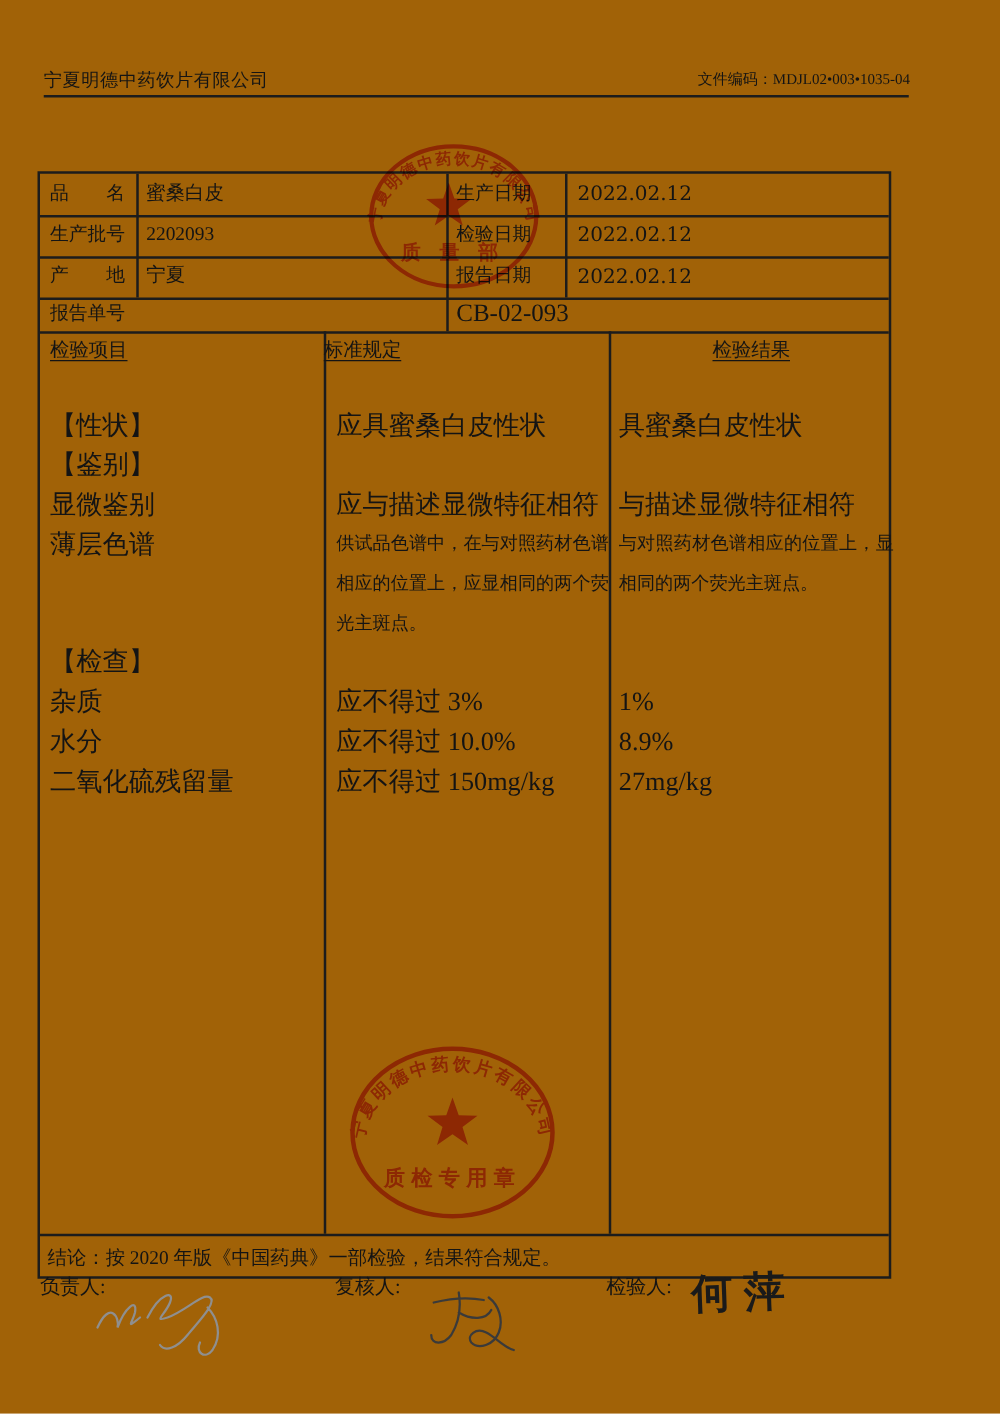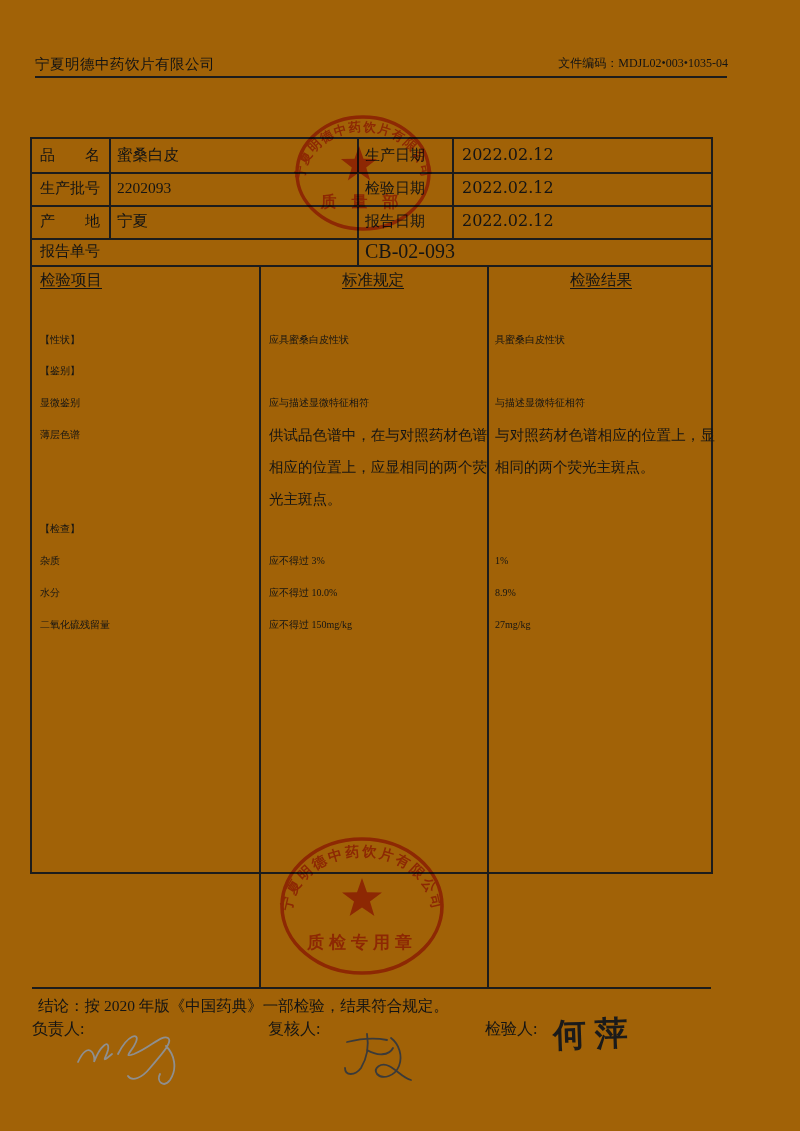--- a/index.html
+++ b/index.html
@@ -7,40 +7,40 @@
         font-family:"Liberation Serif","DejaVu Serif",serif;color:#141414;}
 
   
   .company{position:absolute;left:35px;top:55px;font-size:14.5px;letter-spacing:.5px;}
   .doccode{position:absolute;right:72px;top:55px;font-size:12px;}
   .header-rule{position:absolute;left:35px;top:76px;width:692px;height:2px;background:#1c1c1c;}
   .title{position:absolute;left:0;top:84px;width:800px;text-align:center;
          font-size:31px;font-weight:700;letter-spacing:8px;}
 
   
-  .tbl{position:absolute;left:30px;top:137px;width:683px;height:737px;
+  .tbl{position:absolute;left:30px;top:137px;width:683px;height:886px;
        border:2px solid #1c1c1c;box-sizing:border-box;}
   .hline{position:absolute;left:0;width:679px;height:2px;background:#1c1c1c;}
   .vline{position:absolute;width:2px;background:#1c1c1c;}
   .t{position:absolute;font-size:15px;line-height:20px;white-space:pre;}
   .lab{left:8px;}
   .val{left:85px;font-size:15.5px;}
   .dlab{left:333px;}
   .dval{left:430px;font-size:16px;font-family:"DejaVu Serif","Liberation Serif",serif;}
   .ry-a{top:6px;}.ry-b{top:39px;}.ry-c{top:72px;}.ry-d{top:102px;}
 
   
   .bhead{position:absolute;top:131px;font-size:15.5px;}
   .bhead u{text-underline-offset:3px;}
   .bh-item{left:8px;}
-  .bh-std{left:227px;width:228px;text-align:center;}
+  .bh-std{left:227px;width:228px;}
   .bh-res{left:455px;width:228px;text-align:center;}
 
   
-  .bcell{position:absolute;font-size:10px;line-height:20px;white-space:pre;}
+  .bcell{position:absolute;font-size:21px;line-height:20px;white-space:pre;}
   .c-item{left:8px;}
   .c-std{left:237px;}
   .c-res{left:463px;}
   .r0{top:191px;}.r1{top:222px;}.r2{top:254px;}.r3{top:286px;}
   .r4{top:380px;}.r5{top:412px;}.r6{top:444px;}.r7{top:476px;}
   .par{white-space:normal;width:218px;line-height:32px;text-align:justify;font-size:14.5px;top:280px;}
   .c-res.par{width:220px;}
 
   .concl{position:absolute;left:6px;top:857px;font-size:15.5px;white-space:pre;text-align:right;}
 

